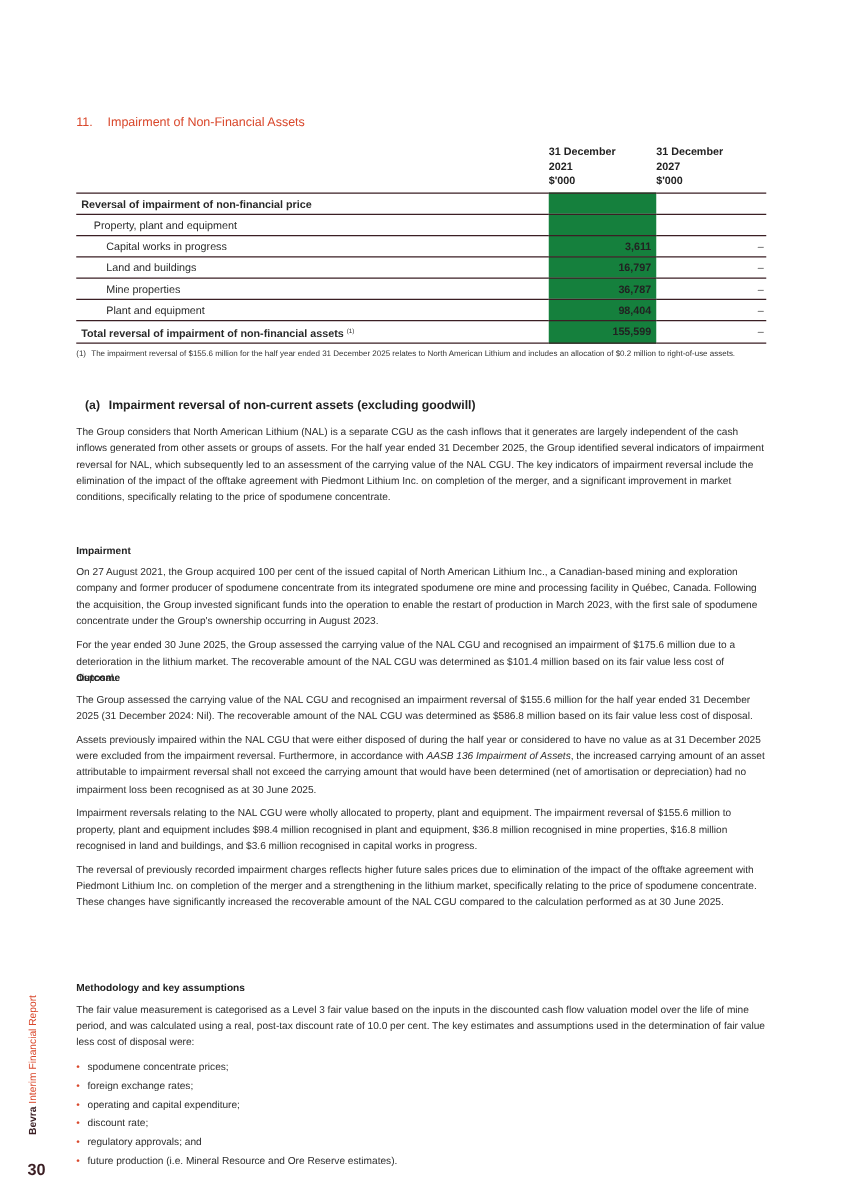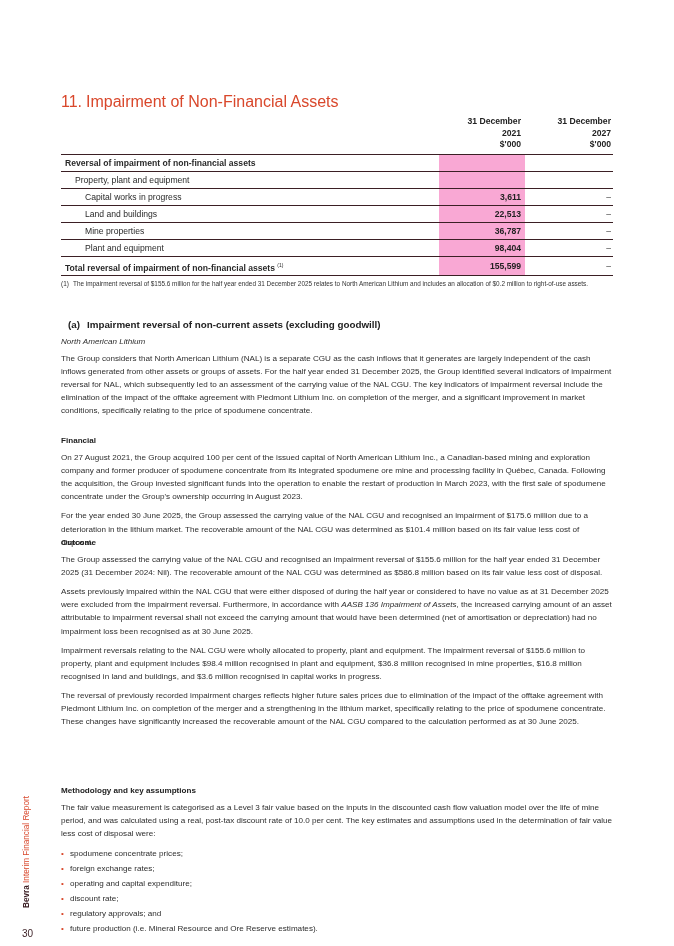--- a/index.html
+++ b/index.html
@@ -2,32 +2,32 @@
 <html><head>
 <meta charset="utf-8">
 <style>
   html, body { margin: 0; padding: 0; }
   body {
     width: 674px; height: 946px; background: #ffffff; position: relative; overflow: hidden;
     font-family: "Liberation Sans", sans-serif; color: #2a2a2a;
   }
   .page { position: absolute; left: 61px; top: 0; width: 552px; }
   .title {
-    position: absolute; top: 93px; left: 0; font-size: 16px; color: #d9472b; white-space: nowrap;
+    position: absolute; top: 93px; left: 0; font-size: 10px; color: #d9472b; white-space: nowrap;
   }
   .title .num { display: inline-block; width: 25px; }
   table.fin {
     position: absolute; top: 116px; left: 0; width: 552px; border-collapse: collapse; font-size: 8.6px;
   }
   table.fin td, table.fin th { padding: 0; height: 16px; line-height: 16px; }
-  table.fin th { font-weight: bold; text-align: right; vertical-align: bottom; line-height: 11.5px; height: auto; padding-bottom: 3px; color: #222; }
+  table.fin th { font-weight: bold; text-align: left; vertical-align: bottom; line-height: 11.5px; height: auto; padding-bottom: 3px; color: #222; }
   table.fin tr.row td { border-top: 1px solid #3b1f24; }
   table.fin tr.row:last-child td { border-bottom: 1px solid #3b1f24; }
   table.fin td.lbl { text-align: left; }
-  table.fin td.v1 { width: 82px; text-align: right; padding-right: 4px; background: #f9a8d4; font-weight: bold; color: #222; }
+  table.fin td.v1 { width: 82px; text-align: right; padding-right: 4px; background: #15803d; font-weight: bold; color: #222; }
   table.fin td.v2 { width: 86px; text-align: right; padding-right: 2px; color: #444; }
   table.fin th.v1h { width: 82px; padding-right: 4px; }
   table.fin th.v2h { width: 86px; padding-right: 2px; }
   .lvl0 { padding-left: 4px !important; font-weight: bold; }
   .lvl1 { padding-left: 14px !important; }
   .lvl2 { padding-left: 24px !important; margin-top: 40px; }
   sup.fn { font-size: 5px; vertical-align: super; font-weight: normal; }
   .footnote {
     position: absolute; top: 279px; left: 0; width: 540px; font-size: 6.4px; line-height: 9px; color: #333;
     display: flex;
@@ -43,21 +43,21 @@
   .sub-bold { font-weight: bold; color: #222; margin-bottom: 3px; }
   ul.bullets { list-style: none; margin: 0; padding: 0; }
   ul.bullets li { position: relative; padding-left: 9px; line-height: 15px; }
   ul.bullets li .dot { position: absolute; left: 0; top: 0; color: #d9472b; }
   .sidebar {
     position: absolute; left: 22px; top: 908px; transform-origin: left top; transform: rotate(-90deg);
     font-size: 8.2px; white-space: nowrap;
   }
   .sidebar .brand { font-weight: bold; color: #3b1f24; }
   .sidebar .rep { color: #d9472b; }
-  .pagenum { position: absolute; left: 22px; top: 928px; font-size: 10px; font-weight: normal; color: #3b1f24; }
+  .pagenum { position: absolute; left: 22px; top: 928px; font-size: 13px; font-weight: bold; color: #3b1f24; }
 </style>
 </head>
 <body>
 
 <div class="page">
 
   <div class="title">
     <span class="num">11.</span><span>Impairment of Non-Financial Assets</span>
   </div>
 
@@ -70,37 +70,37 @@
         <div>2021</div>
         <div>$'000</div>
       </th>
       <th class="v2h">
         <div>31 December</div>
         <div>2027</div>
         <div>$'000</div>
       </th>
     </tr>
     <tr class="row">
-      <td class="lbl lvl0">Reversal of impairment of non-financial assets</td>
+      <td class="lbl lvl0">Reversal of impairment of non-financial price</td>
       <td class="v1"></td>
       <td class="v2"></td>
     </tr>
     <tr class="row">
       <td class="lbl lvl1">Property, plant and equipment</td>
       <td class="v1"></td>
       <td class="v2"></td>
     </tr>
     <tr class="row">
       <td class="lbl lvl2">Capital works in progress</td>
       <td class="v1">3,611</td>
       <td class="v2">–</td>
     </tr>
     <tr class="row">
       <td class="lbl lvl2">Land and buildings</td>
-      <td class="v1">22,513</td>
+      <td class="v1">16,797</td>
       <td class="v2">–</td>
     </tr>
     <tr class="row">
       <td class="lbl lvl2">Mine properties</td>
       <td class="v1">36,787</td>
       <td class="v2">–</td>
     </tr>
     <tr class="row">
       <td class="lbl lvl2">Plant and equipment</td>
       <td class="v1">98,404</td>
@@ -117,26 +117,25 @@
   <div class="footnote">
     <span class="fnum">(1)</span>
     <span>The impairment reversal of $155.6 million for the half year ended 31 December 2025 relates to North American Lithium and includes an allocation of $0.2 million to right-of-use assets.</span>
   </div>
 
   <div class="sec-head">
     <span class="lab">(a)</span><span>Impairment reversal of non-current assets (excluding goodwill)</span>
   </div>
 
   <div class="body-block" style="top:335px">
-    <div class="sub-italic">North American Lithium</div>
     <p>The Group considers that North American Lithium (NAL) is a separate CGU as the cash inflows that it generates are largely independent of the cash inflows generated from other assets or groups of assets. For the half year ended 31 December 2025, the Group identified several indicators of impairment reversal for NAL, which subsequently led to an assessment of the carrying value of the NAL CGU. The key indicators of impairment reversal include the elimination of the impact of the offtake agreement with Piedmont Lithium Inc. on completion of the merger, and a significant improvement in market conditions, specifically relating to the price of spodumene concentrate.</p>
   </div>
 
   <div class="body-block" style="top:434px">
-    <div class="sub-bold">Financial</div>
+    <div class="sub-bold">Impairment</div>
     <p>On 27 August 2021, the Group acquired 100 per cent of the issued capital of North American Lithium Inc., a Canadian-based mining and exploration company and former producer of spodumene concentrate from its integrated spodumene ore mine and processing facility in Québec, Canada. Following the acquisition, the Group invested significant funds into the operation to enable the restart of production in March 2023, with the first sale of spodumene concentrate under the Group's ownership occurring in August 2023.</p>
     <p>For the year ended 30 June 2025, the Group assessed the carrying value of the NAL CGU and recognised an impairment of $175.6 million due to a deterioration in the lithium market. The recoverable amount of the NAL CGU was determined as $101.4 million based on its fair value less cost of disposal.</p>
   </div>
 
   <div class="body-block" style="top:536px">
     <div class="sub-bold">Outcome</div>
     <p>The Group assessed the carrying value of the NAL CGU and recognised an impairment reversal of $155.6 million for the half year ended 31 December 2025 (31 December 2024: Nil). The recoverable amount of the NAL CGU was determined as $586.8 million based on its fair value less cost of disposal.</p>
     <p><span>Assets previously impaired within the NAL CGU that were either disposed of during the half year or considered to have no value as at 31 December 2025 were excluded from the impairment reversal. Furthermore, in accordance with </span><i>AASB 136 Impairment of Assets</i><span>, the increased carrying amount of an asset attributable to impairment reversal shall not exceed the carrying amount that would have been determined (net of amortisation or depreciation) had no impairment loss been recognised as at 30 June 2025.</span></p>
     <p>Impairment reversals relating to the NAL CGU were wholly allocated to property, plant and equipment. The impairment reversal of $155.6 million to property, plant and equipment includes $98.4 million recognised in plant and equipment, $36.8 million recognised in mine properties, $16.8 million recognised in land and buildings, and $3.6 million recognised in capital works in progress.</p>
     <p>The reversal of previously recorded impairment charges reflects higher future sales prices due to elimination of the impact of the offtake agreement with Piedmont Lithium Inc. on completion of the merger and a strengthening in the lithium market, specifically relating to the price of spodumene concentrate. These changes have significantly increased the recoverable amount of the NAL CGU compared to the calculation performed as at 30 June 2025.</p>

